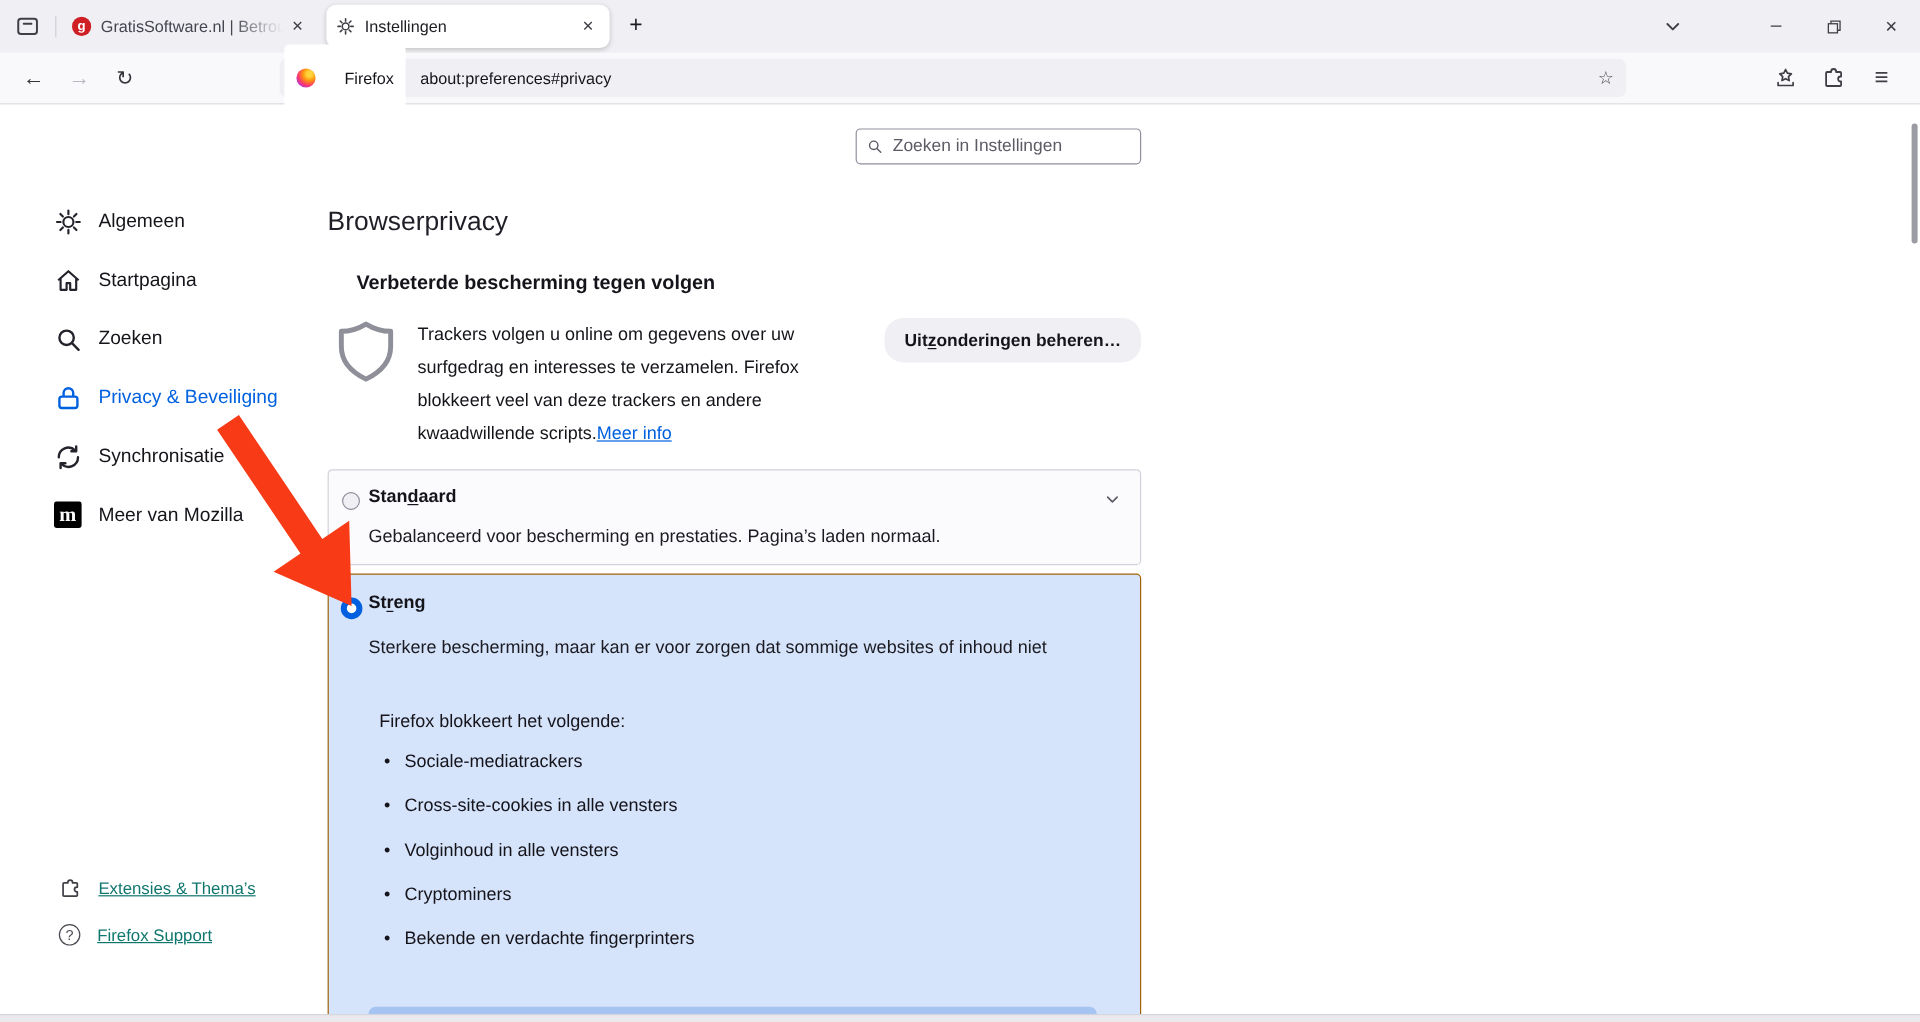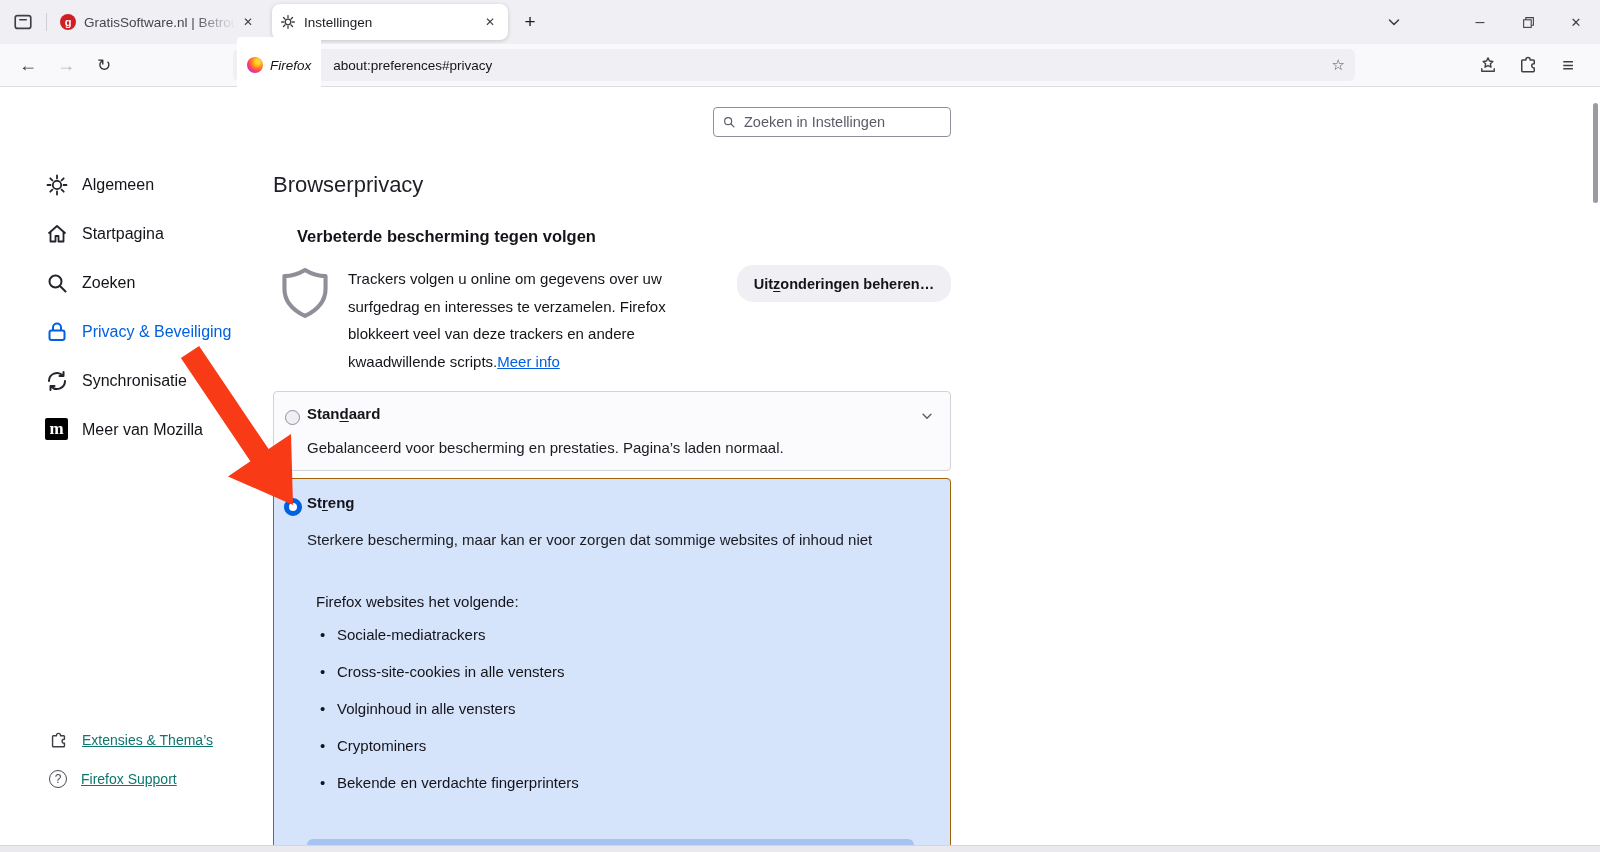--- a/index.html
+++ b/index.html
@@ -38,22 +38,22 @@
   
   .navbar{position:absolute;left:0;top:44px;width:1600px;height:43px;background:#f9f9fb;
        border-bottom:1px solid #dcdce1;box-sizing:border-box;}
   .navbtn{position:absolute;top:5px;width:32px;height:32px;display:flex;align-items:center;
        justify-content:center;border-radius:4px;}
   .nav-back{left:12px;color:#35353c;font-size:18px;}
   .nav-fwd{left:50px;color:#b9b9c1;font-size:18px;}
   .nav-reload{left:88px;color:#35353c;font-size:17px;}
   .urlbar{position:absolute;left:233px;top:5px;width:1122px;height:32px;background:#f0f0f4;
        border-radius:6px;display:flex;align-items:center;box-sizing:border-box;}
-  .identity-chip{display:flex;align-items:center;gap:7px;background:#fff;border-radius:4px;
-       height:24px;padding:16px 10px;margin-left:4px;font-size:13.5px;color:#15141a;font-style:italic;}
+  .identity-chip{display:flex;align-items:center;gap:24px;background:#fff;border-radius:4px;
+       height:24px;padding:16px 10px;margin-left:4px;font-size:13.5px;color:#15141a;}
   .ff-logo{width:16px;height:16px;border-radius:50%;
        background:radial-gradient(circle at 68% 30%,#ffd43b 0 14%,#ff980e 34%,#ff3b64 60%,#b833e1 80%,#722291 96%);}
   .url-text{margin-left:12px;font-size:13.5px;color:#15141a;}
   .url-star{margin-left:auto;margin-right:10px;font-size:15px;color:#4a4a52;}
   .nav-right{color:#3f3f46;}
   .nr-save{left:1472px;}
   .nr-ext{left:1512px;}
   .nr-menu{left:1552px;font-size:20px;}
 
   
@@ -312,21 +312,21 @@
           </svg>
       </span>
     </div>
 
     <div class="card card-streng">
       <span class="radio-on"></span>
       <div class="opt-label"><span>St</span><span class="ak">r</span><span>eng</span></div>
       <div class="streng-desc">
         <div>Sterkere bescherming, maar kan er voor zorgen dat sommige websites of inhoud niet</div>
       </div>
-      <div class="blocks-title">Firefox websites het volgende:</div>
+      <div class="blocks-title">Firefox blokkeert het volgende:</div>
       <ul class="blk-list">
         <li>Sociale-mediatrackers</li>
         <li>Cross-site-cookies in alle vensters</li>
         <li>Volginhoud in alle vensters</li>
         <li>Cryptominers</li>
         <li>Bekende en verdachte fingerprinters</li>
       </ul>
       <div class="info-bar"></div>
     </div>
 

